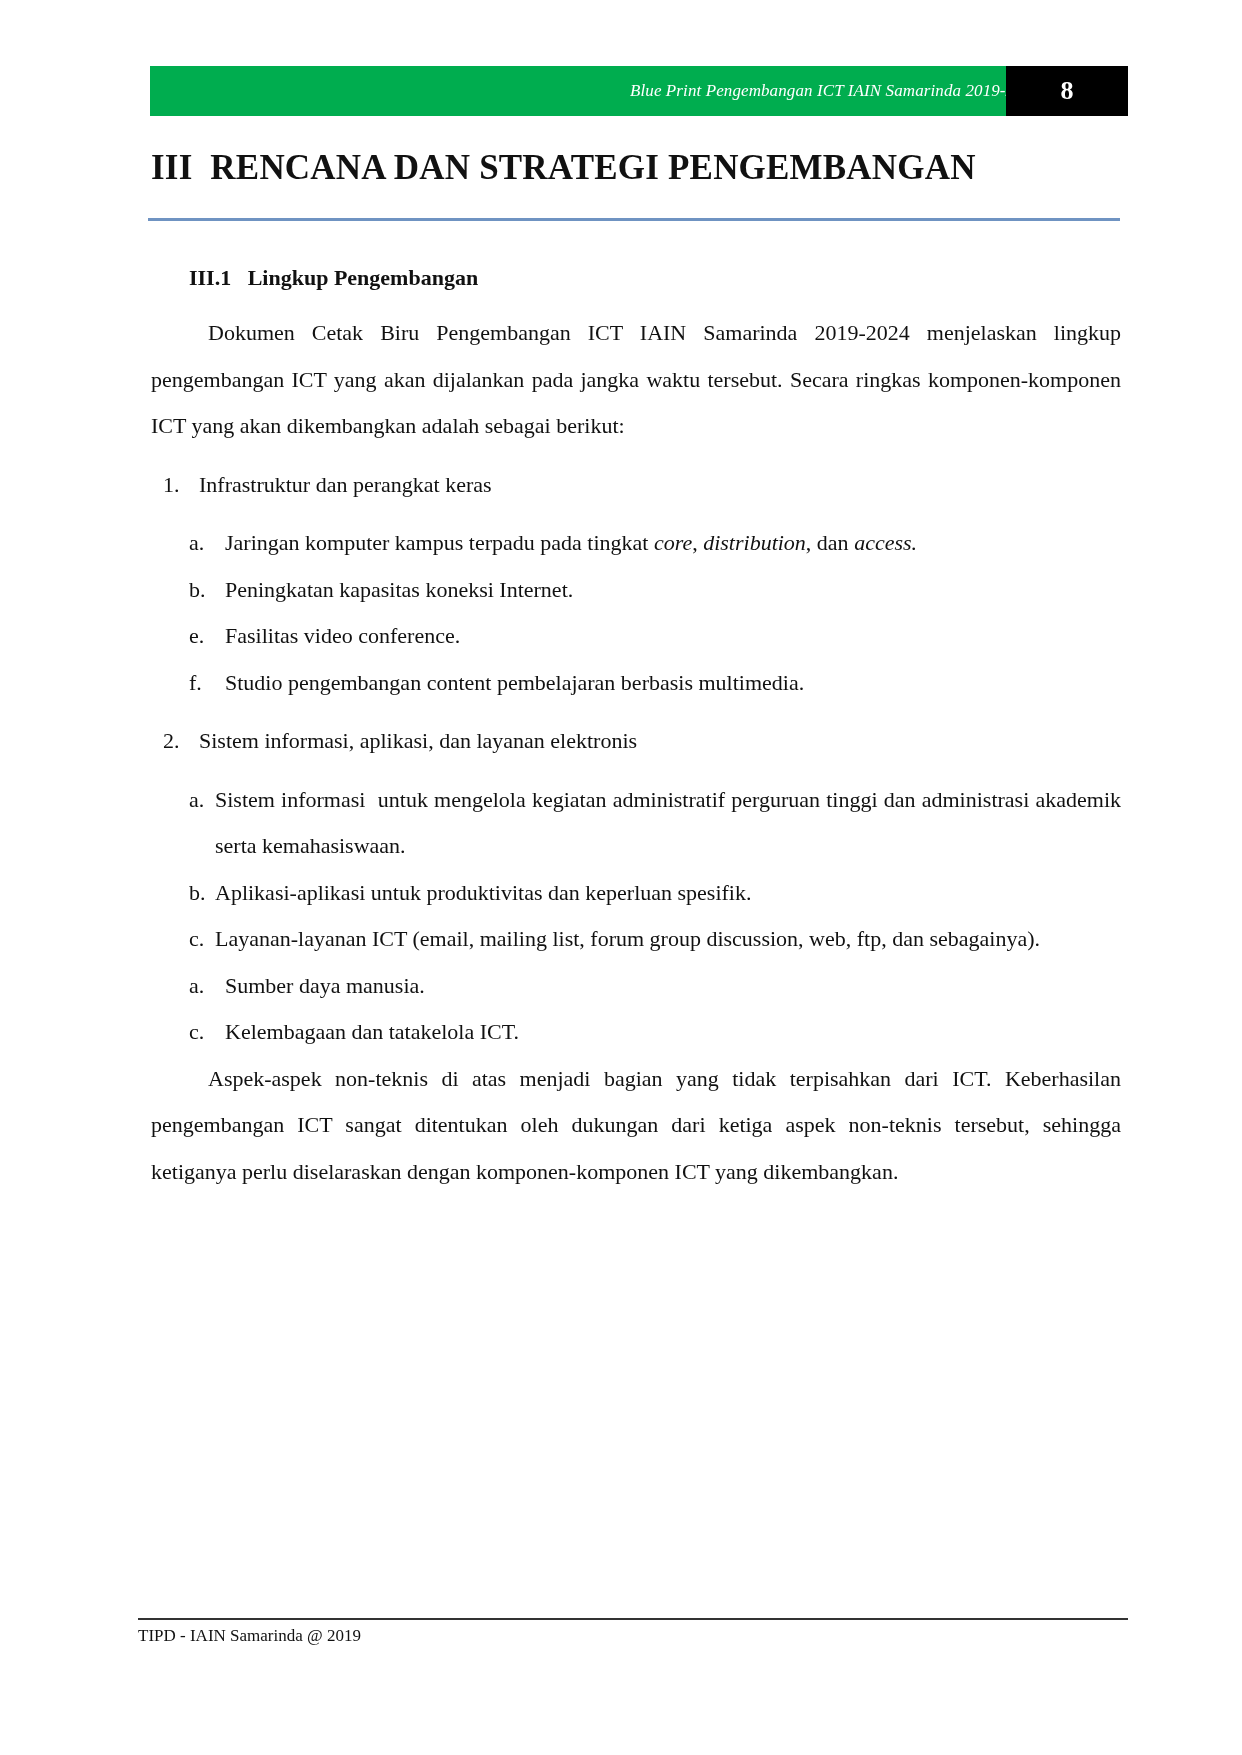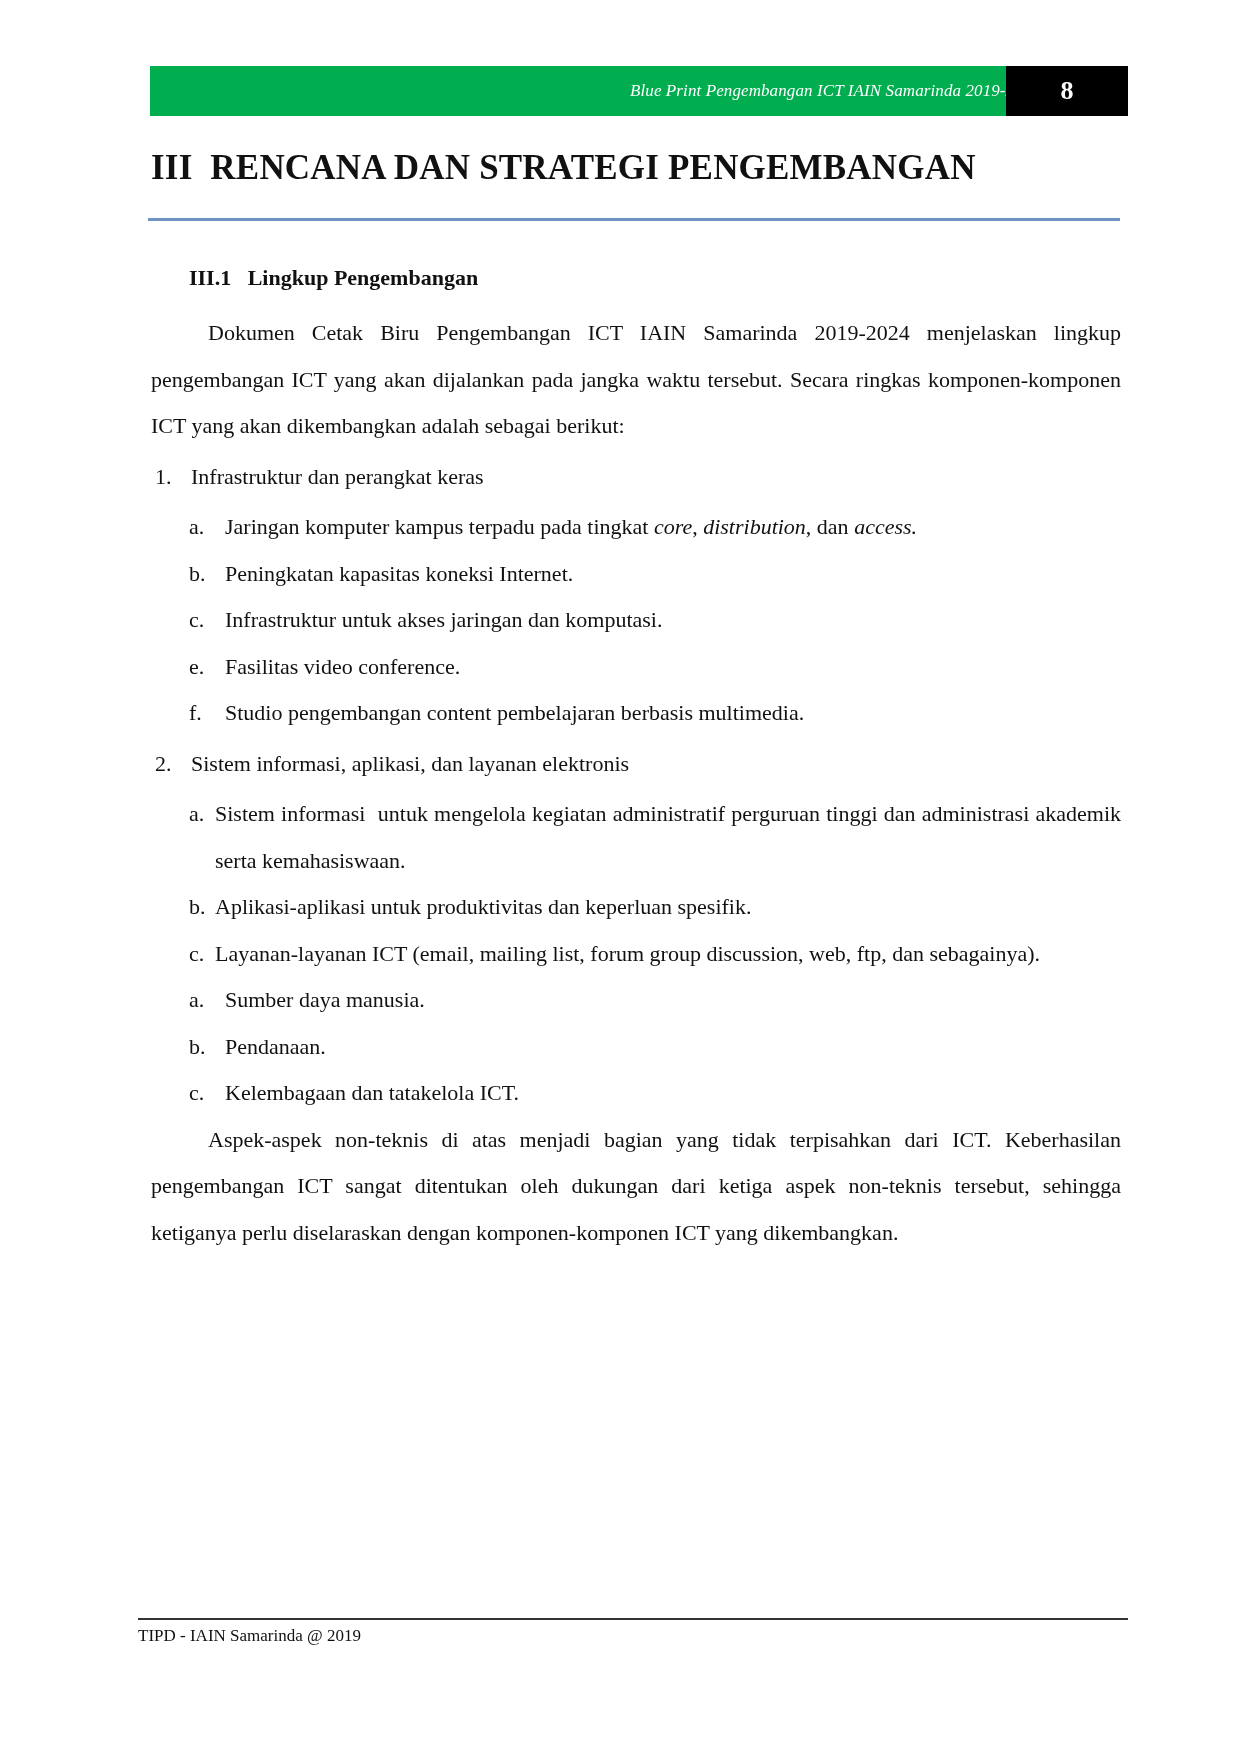--- a/index.html
+++ b/index.html
@@ -9,21 +9,21 @@
                 background: #00ad4f; display: flex; align-items: center; justify-content: flex-end; }
   .header-title { font-style: italic; color: #ffffff; font-size: 17px; padding-right: 16px; letter-spacing: 0.1px; }
   .page-box { position: absolute; left: 1006px; top: 66px; width: 122px; height: 50px; background: #000000;
               color: #fff; font-weight: bold; font-size: 26px; display: flex; align-items: center; justify-content: center; }
   .chapter-title { position: absolute; left: 151px; top: 148px; margin: 0; font-size: 35px; font-weight: bold; letter-spacing: 0.2px; }
   .chapter-rule { position: absolute; left: 148px; top: 218px; width: 972px; height: 0; border-top: 3px solid #6f93c2; }
   .section-title { position: absolute; left: 151px; top: 265px; margin: 0; font-size: 22px; font-weight: bold; }
   .body { position: absolute; left: 151px; top: 310px; width: 970px; font-size: 22px; line-height: 46.5px; }
   .p { margin: 0; text-align: justify; }
   .indent { text-indent: 57px; }
-  .l1 { margin: 4px; padding-left: 36px; text-indent: -36px; }
+  .l1 { margin: 12px; padding-left: 36px; text-indent: -36px; }
   .l2 { margin: 0; padding-left: 74px; text-indent: -36px; }
   .l2b { margin: 0; padding-left: 64px; text-indent: -26px; text-align: justify; }
   .lbl { display: inline-block; width: 36px; text-indent: 0; }
   .lbl2 { display: inline-block; width: 26px; text-indent: 0; }
   .footer-rule { position: absolute; left: 138px; top: 1618px; width: 990px; border-top: 2px solid #333; }
   .footer-text { position: absolute; left: 138px; top: 1626px; font-size: 17px; text-align: right; }
   i { font-style: italic; text-align: center; }
 </style>
 </head>
 <body>
@@ -38,32 +38,30 @@
 
 <h2 class="section-title" style="white-space:pre;margin-left:38px;">III.1   Lingkup Pengembangan</h2>
 
 <div class="body">
   <p class="p indent">Dokumen Cetak Biru Pengembangan ICT IAIN Samarinda 2019-2024 menjelaskan lingkup pengembangan ICT yang akan dijalankan pada jangka waktu tersebut. Secara ringkas komponen-komponen ICT yang akan dikembangkan adalah sebagai berikut:</p>
 
   <p class="l1"><span class="lbl">1.</span><span>Infrastruktur dan perangkat keras</span></p>
 
   <p class="l2"><span class="lbl">a.</span><span>Jaringan komputer kampus terpadu pada tingkat </span><i>core</i><span>, </span><i>distribution</i><span>, dan </span><i>access.</i></p>
   <p class="l2"><span class="lbl">b.</span><span>Peningkatan kapasitas koneksi Internet.</span></p>
-  <p class="l2"><span class="lbl">c.</span><span>Infrastruktur untuk akses jaringan dan komputasi.</span></p>
   <p class="l2"><span class="lbl">e.</span><span>Fasilitas video conference.</span></p>
   <p class="l2"><span class="lbl">f.</span><span>Studio pengembangan content pembelajaran berbasis multimedia.</span></p>
 
   <p class="l1"><span class="lbl">2.</span><span>Sistem informasi, aplikasi, dan layanan elektronis</span></p>
 
   <p class="l2b" style="white-space:pre-wrap;"><span class="lbl2">a.</span><span>Sistem informasi  untuk mengelola kegiatan administratif perguruan tinggi dan administrasi akademik serta kemahasiswaan.</span></p>
   <p class="l2b"><span class="lbl2">b.</span><span>Aplikasi-aplikasi untuk produktivitas dan keperluan spesifik.</span></p>
   <p class="l2b" style="text-align:left;"><span class="lbl2">c.</span><span>Layanan-layanan ICT (email, mailing list, forum group discussion, web, ftp, dan sebagainya).</span></p>
 
 
   <p class="l2"><span class="lbl">a.</span><span>Sumber daya manusia.</span></p>
-  <p class="l2"><span class="lbl">b.</span><span>Pendanaan.</span></p>
   <p class="l2"><span class="lbl">c.</span><span>Kelembagaan dan tatakelola ICT.</span></p>
 
   <p class="p indent">Aspek-aspek non-teknis di atas menjadi bagian yang tidak terpisahkan dari ICT. Keberhasilan pengembangan ICT sangat ditentukan oleh dukungan dari ketiga aspek non-teknis tersebut, sehingga ketiganya perlu diselaraskan dengan komponen-komponen ICT yang dikembangkan.</p>
 </div>
 
 <div class="footer-rule"></div>
 <div class="footer-text">TIPD - IAIN Samarinda @ 2019</div>
 
 </body></html>

